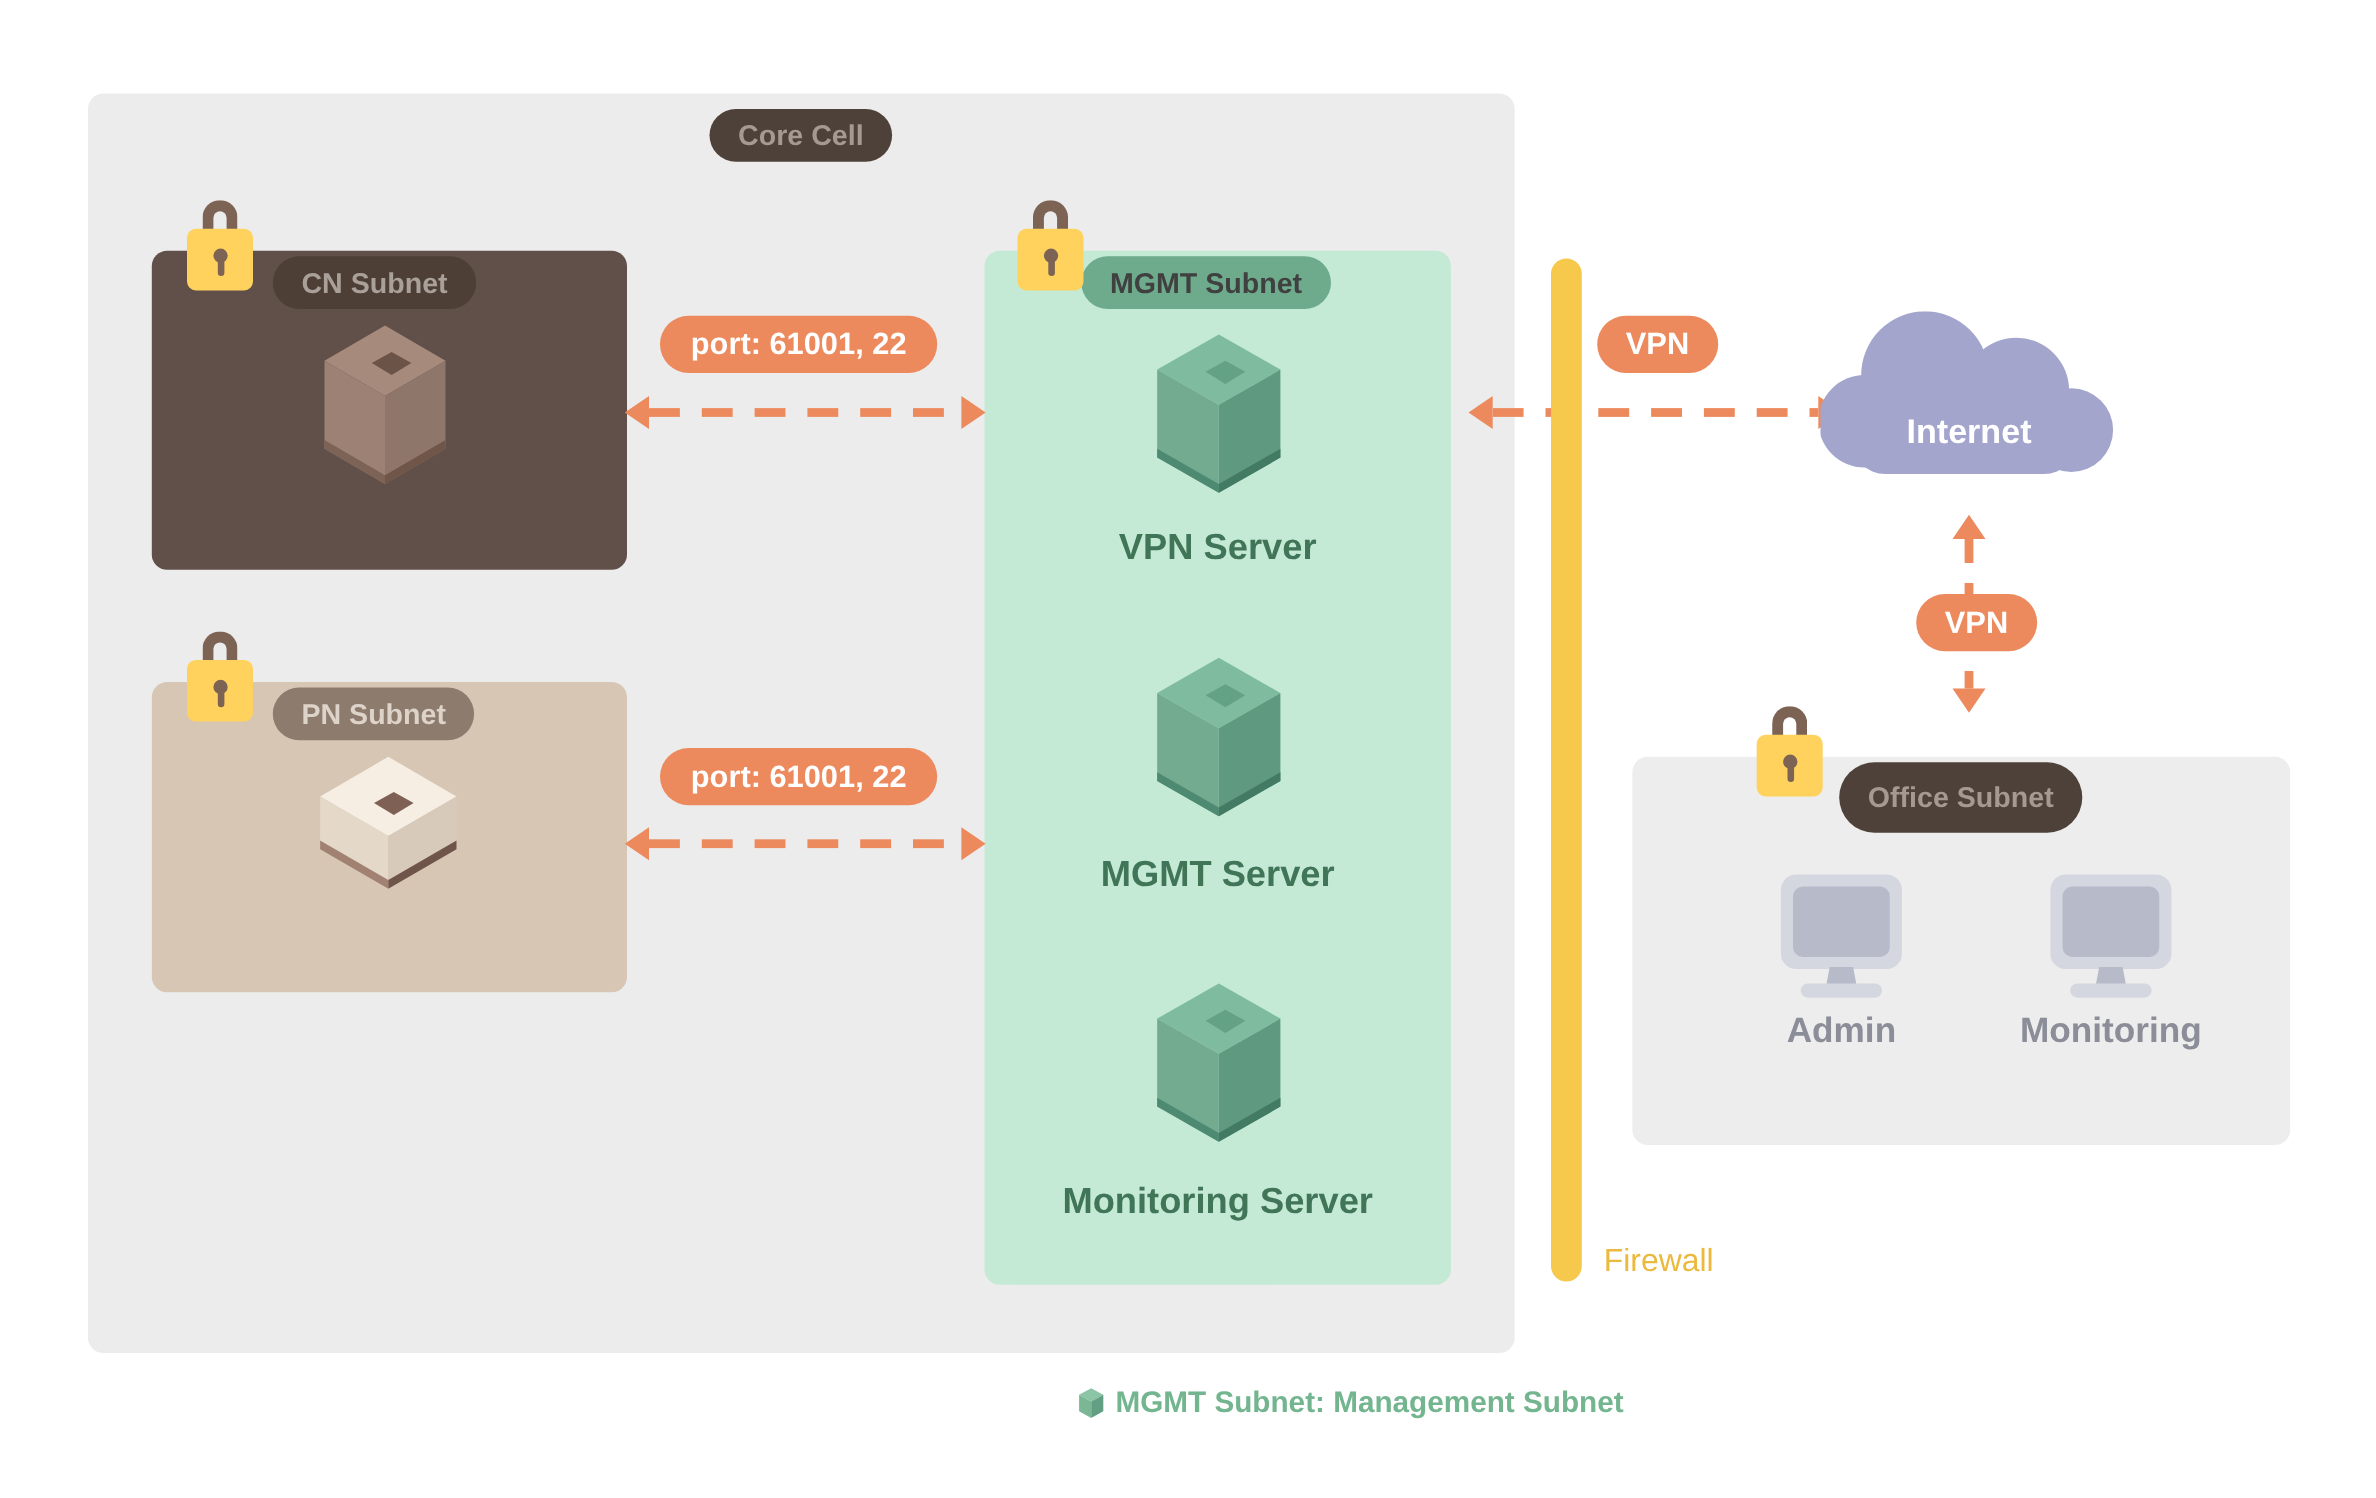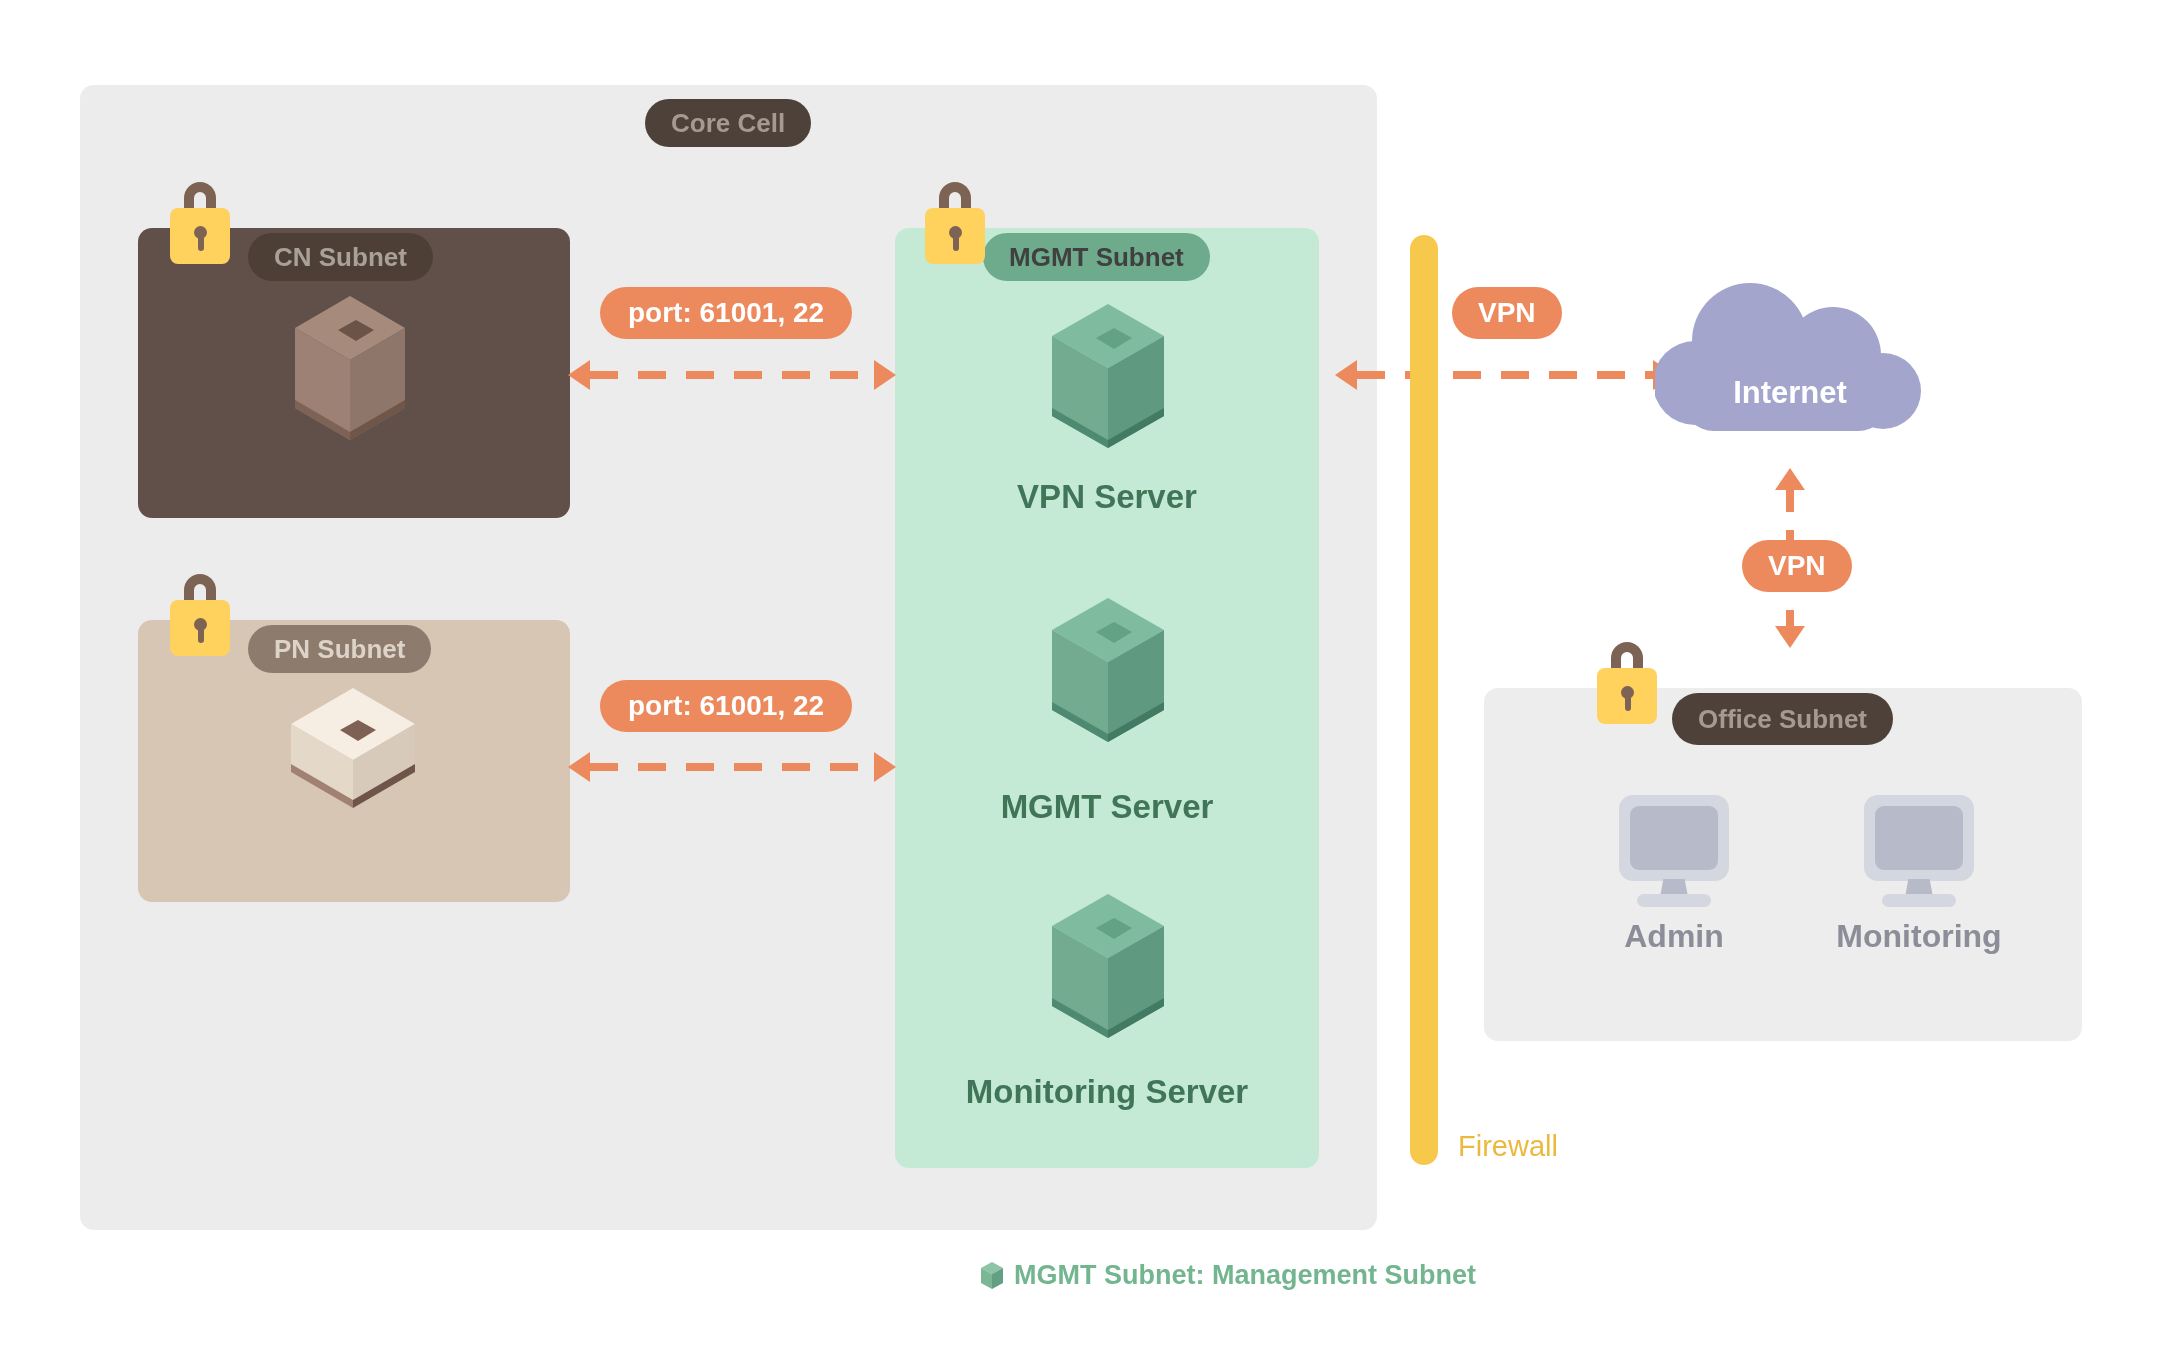--- a/index.html
+++ b/index.html
@@ -84,21 +84,21 @@
     left: 983px;
     top: 212px;
     z-index: 6;
   }
 
   .badge-office {
     background: #4e4139;
     color: #a59a92;
     font-size: 26px;
     padding: 0 26px;
-    height: 52px;
+    height: 64px;
     left: 1672px;
     top: 672px;
     z-index: 6;
   }
 
   
   .box {
     position: absolute;
     border-radius: 14px;
     box-sizing: border-box;
@@ -437,21 +437,21 @@
   <div class="srv-label" style="left:895px; top:478px;">VPN Server</div>
 
   <svg class="cube" style="left:1048px; top:592px;" width="120" height="160" viewBox="0 0 120 160">
     <polygon points="60,6 116,38 60,70 4,38" fill="#7fbb9e"></polygon>
     <polygon points="4,38 60,70 60,150 4,118" fill="#72ab90"></polygon>
     <polygon points="116,38 116,118 60,150 60,70" fill="#5f9a80"></polygon>
     <polygon points="4,110 60,142 60,150 4,118" fill="#4e8a72"></polygon>
     <polygon points="116,110 116,118 60,150 60,142" fill="#437a64"></polygon>
     <polygon points="66,30 84,40 66,51 48,40" fill="#63a285"></polygon>
   </svg>
-  <div class="srv-label" style="left:895px; top:775px;margin-top:13px;">MGMT Server</div>
+  <div class="srv-label" style="left:895px; top:775px;">MGMT Server</div>
 
   <svg class="cube" style="left:1048px; top:888px;" width="120" height="160" viewBox="0 0 120 160">
     <polygon points="60,6 116,38 60,70 4,38" fill="#7fbb9e"></polygon>
     <polygon points="4,38 60,70 60,150 4,118" fill="#72ab90"></polygon>
     <polygon points="116,38 116,118 60,150 60,70" fill="#5f9a80"></polygon>
     <polygon points="4,110 60,142 60,150 4,118" fill="#4e8a72"></polygon>
     <polygon points="116,110 116,118 60,150 60,142" fill="#437a64"></polygon>
     <polygon points="66,30 84,40 66,51 48,40" fill="#63a285"></polygon>
   </svg>
   <div class="srv-label" style="left:895px; top:1073px;">Monitoring Server</div>

